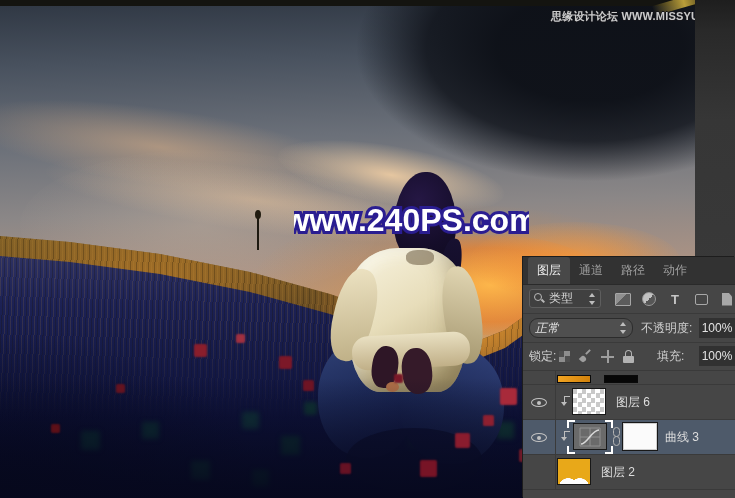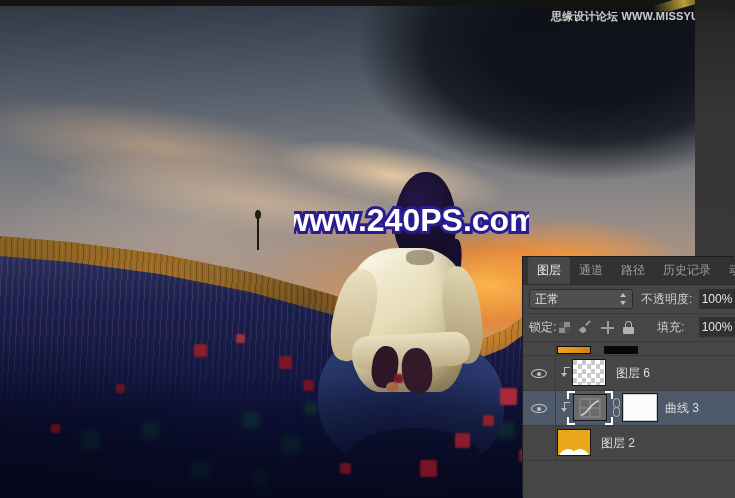--- a/index.html
+++ b/index.html
@@ -138,22 +138,22 @@
   .fic{width:16px;height:16px;display:flex;align-items:center;justify-content:center;}
   .ic-img{width:14px;height:11px;border:1px solid #a6a6a6;border-radius:1px;
     background:linear-gradient(135deg,#8f8f8f 40%,#5c5c5c 41%);}
   .ic-adj{width:12px;height:12px;border-radius:50%;background:linear-gradient(135deg,#c2c2c2 50%,#565656 50%);
     border:1px solid #9a9a9a;}
   .ic-T{color:#c6c6c6;font-weight:bold;font-size:13px;line-height:1;}
   .ic-shape{width:11px;height:9px;border:1.5px solid #a8a8a8;border-radius:2px;}
   .ic-page{position:relative;width:10px;height:13px;background:#a8a8a8;
     clip-path:polygon(0 0,65% 0,100% 30%,100% 100%,0 100%);}
   .selectbox{position:absolute;left:6px;top:4px;width:104px;height:20px;background:#4f4f4f;
-    border:1px solid #2c2c2c;border-radius:3px;display:flex;align-items:center;
-    padding:0 5px;box-sizing:border-box;color:#e2e2e2;}
+    border:1px solid #2c2c2c;border-radius:9px;display:flex;align-items:center;
+    padding:0 5px;box-sizing:border-box;color:#e2e2e2;font-style:italic;}
   .plabel{position:absolute;top:0;height:28px;line-height:28px;color:#cfcfcf;white-space:nowrap;}
   .valbox{position:absolute;top:4px;width:36px;height:20px;background:#313131;color:#e4e4e4;
     text-align:center;line-height:20px;}
   .prow.lock{height:27px;}
   .lockicons{position:absolute;left:36px;top:0;height:27px;display:flex;align-items:center;gap:9px;}
   .ic-checker{width:11px;height:11px;background:conic-gradient(#8e8e8e 25%,#4f4f4f 0 50%,#8e8e8e 0 75%,#4f4f4f 0);}
   .ic-brush{position:relative;width:13px;height:13px;}
   .ic-brush::before{content:"";position:absolute;left:1px;bottom:1px;width:6px;height:6px;border-radius:50% 50% 50% 0;
     transform:rotate(45deg);background:#9e9e9e;}
   .ic-brush::after{content:"";position:absolute;right:1px;top:1px;width:6px;height:2px;transform:rotate(-45deg);background:#9e9e9e;}
@@ -260,24 +260,47 @@
   </div>
 
   <div class="abs gutter"></div>
 
   <div class="abs panel">
 
     <div class="ptabs">
       <div class="ptab active">图层</div>
       <div class="ptab">通道</div>
       <div class="ptab">路径</div>
-      <div class="ptab">历史记录</div>
       <div class="ptab">动作</div>
     </div>
 
+    <div class="prow filter">
+      <div class="combo">
+        <span class="mag"></span>
+        <span>类型</span>
+        <span class="updown"></span>
+      </div>
+      <div class="ficons">
+        <span class="fic">
+            <span class="ic-img"></span>
+          </span>
+        <span class="fic">
+            <span class="ic-adj"></span>
+          </span>
+        <span class="fic">
+            <span class="ic-T">T</span>
+          </span>
+        <span class="fic">
+            <span class="ic-shape"></span>
+          </span>
+        <span class="fic">
+            <span class="ic-page"></span>
+          </span>
+      </div>
+    </div>
 
     <div class="prow">
       <div class="selectbox">
         <span>正常</span>
         <span class="updown"></span>
       </div>
       <div class="plabel" style="left:118px">不透明度:</div>
       <div class="valbox" style="left:176px">100%</div>
     </div>
 

